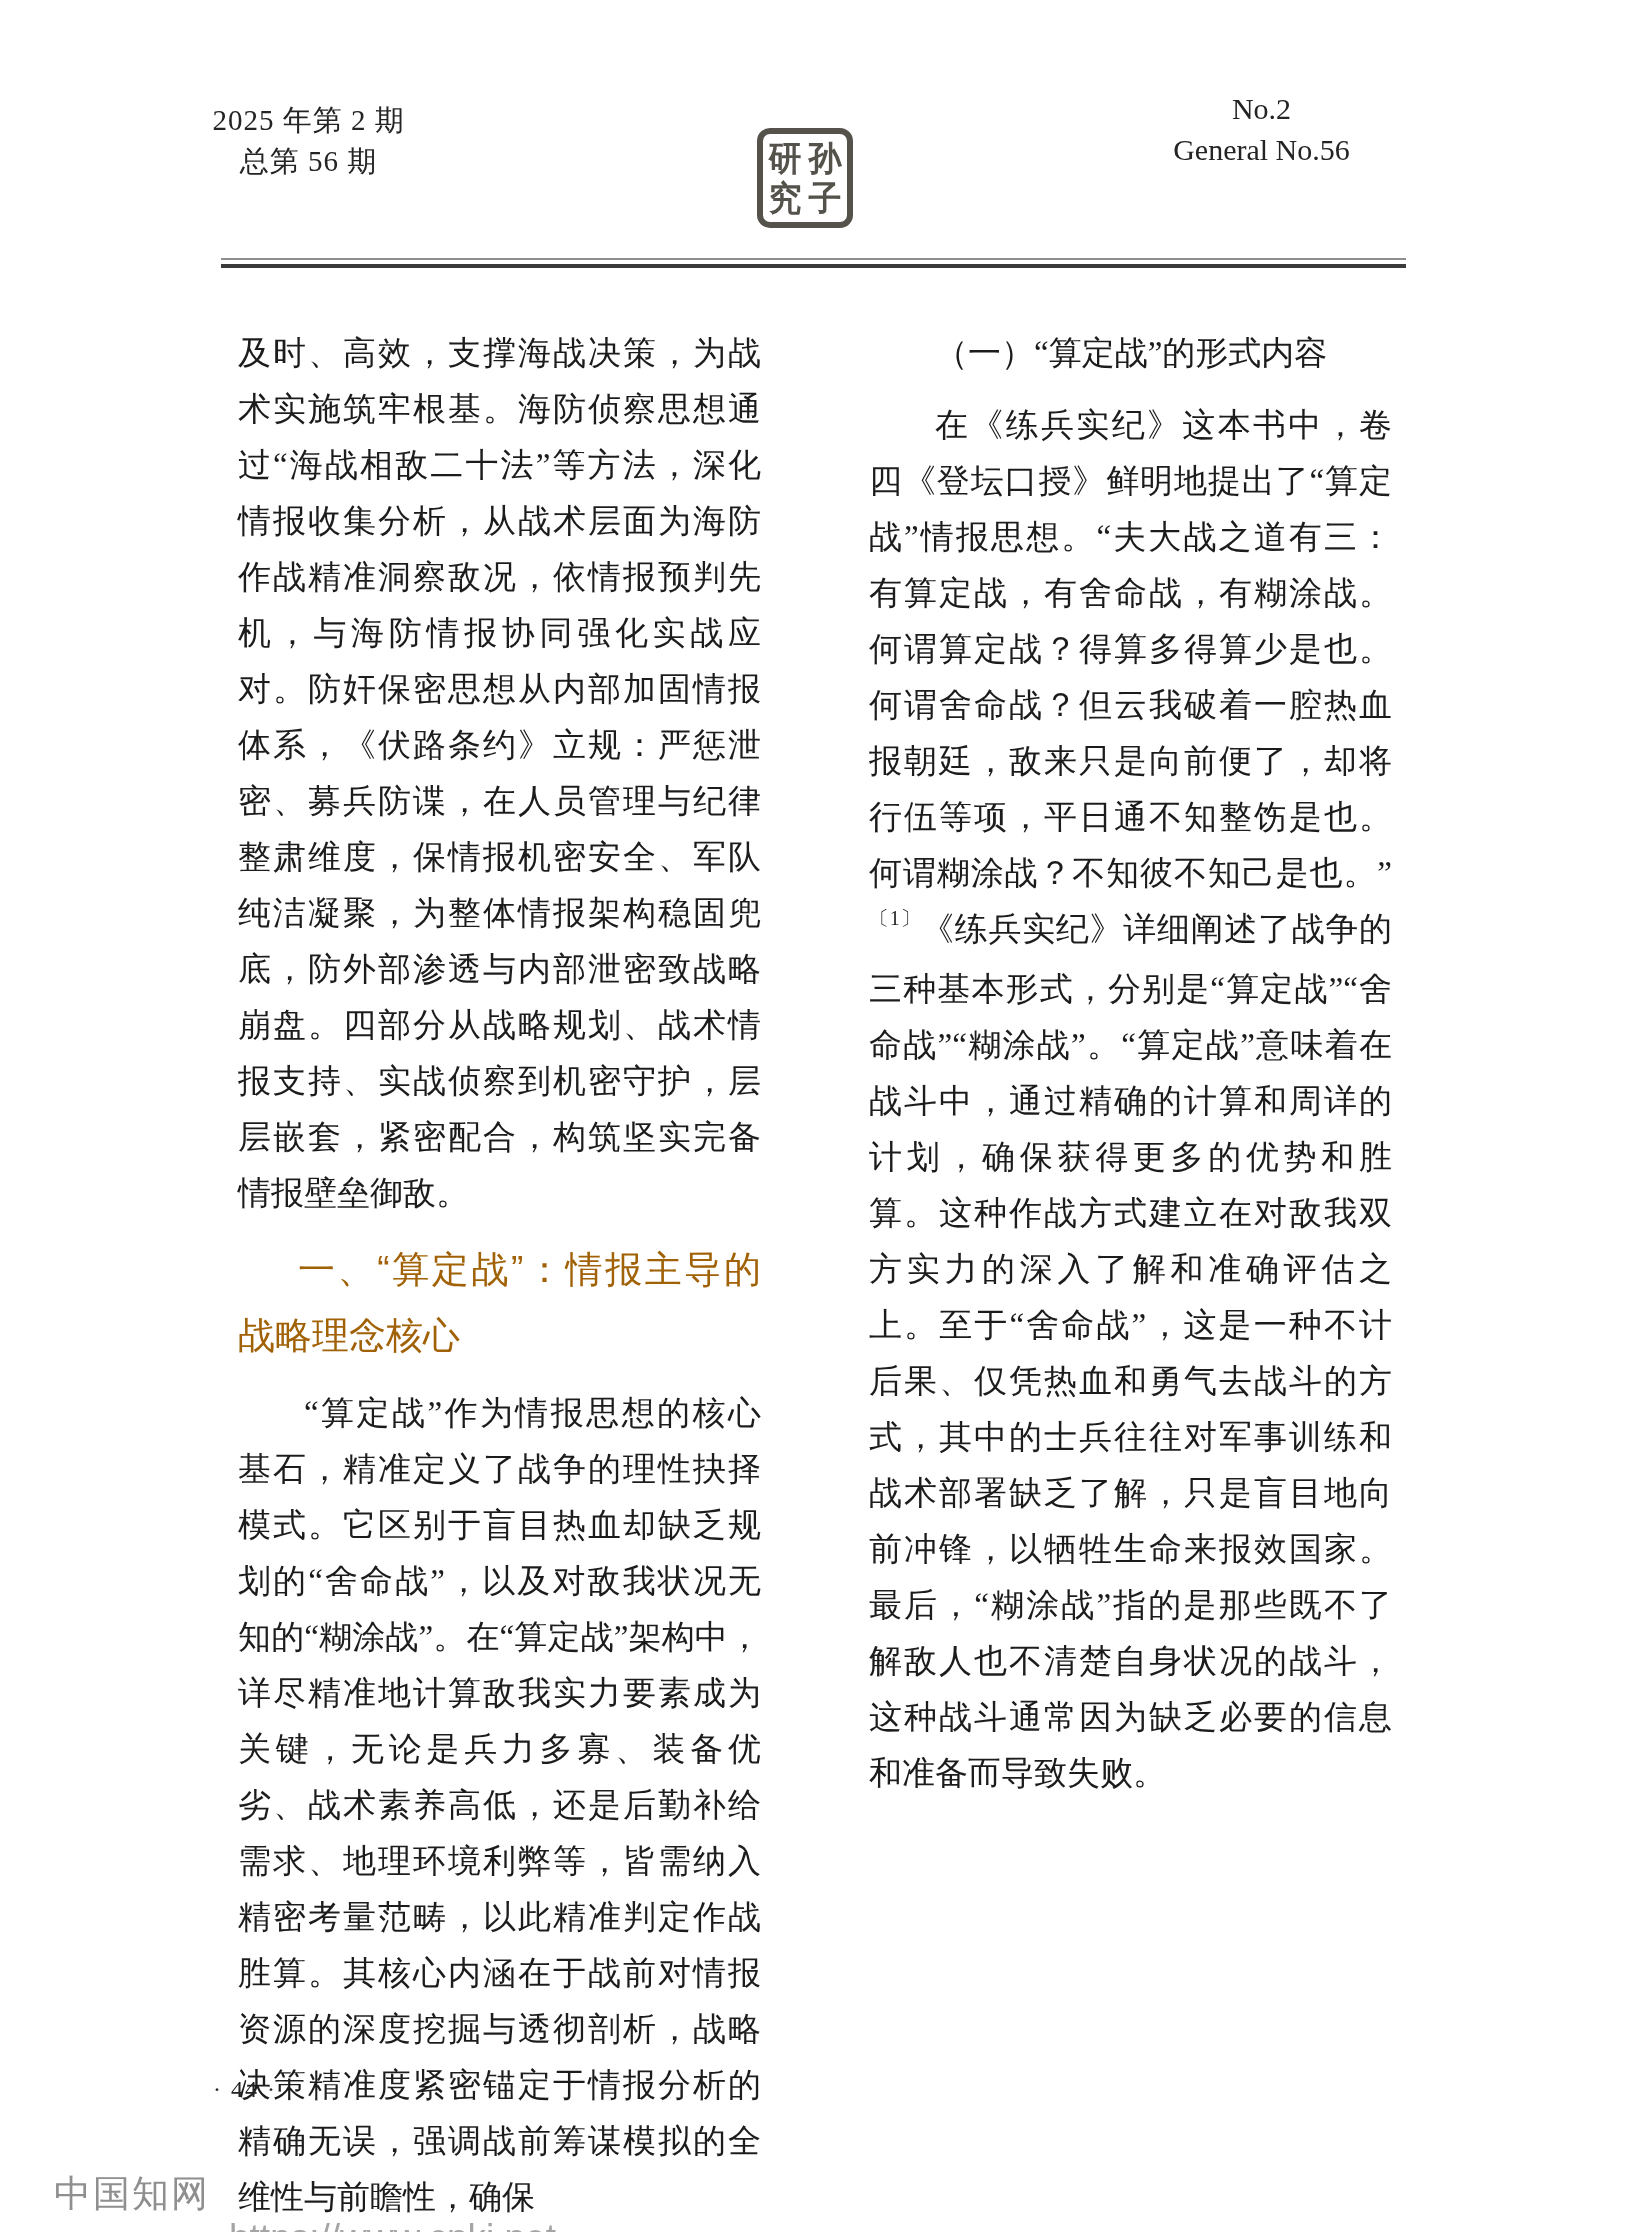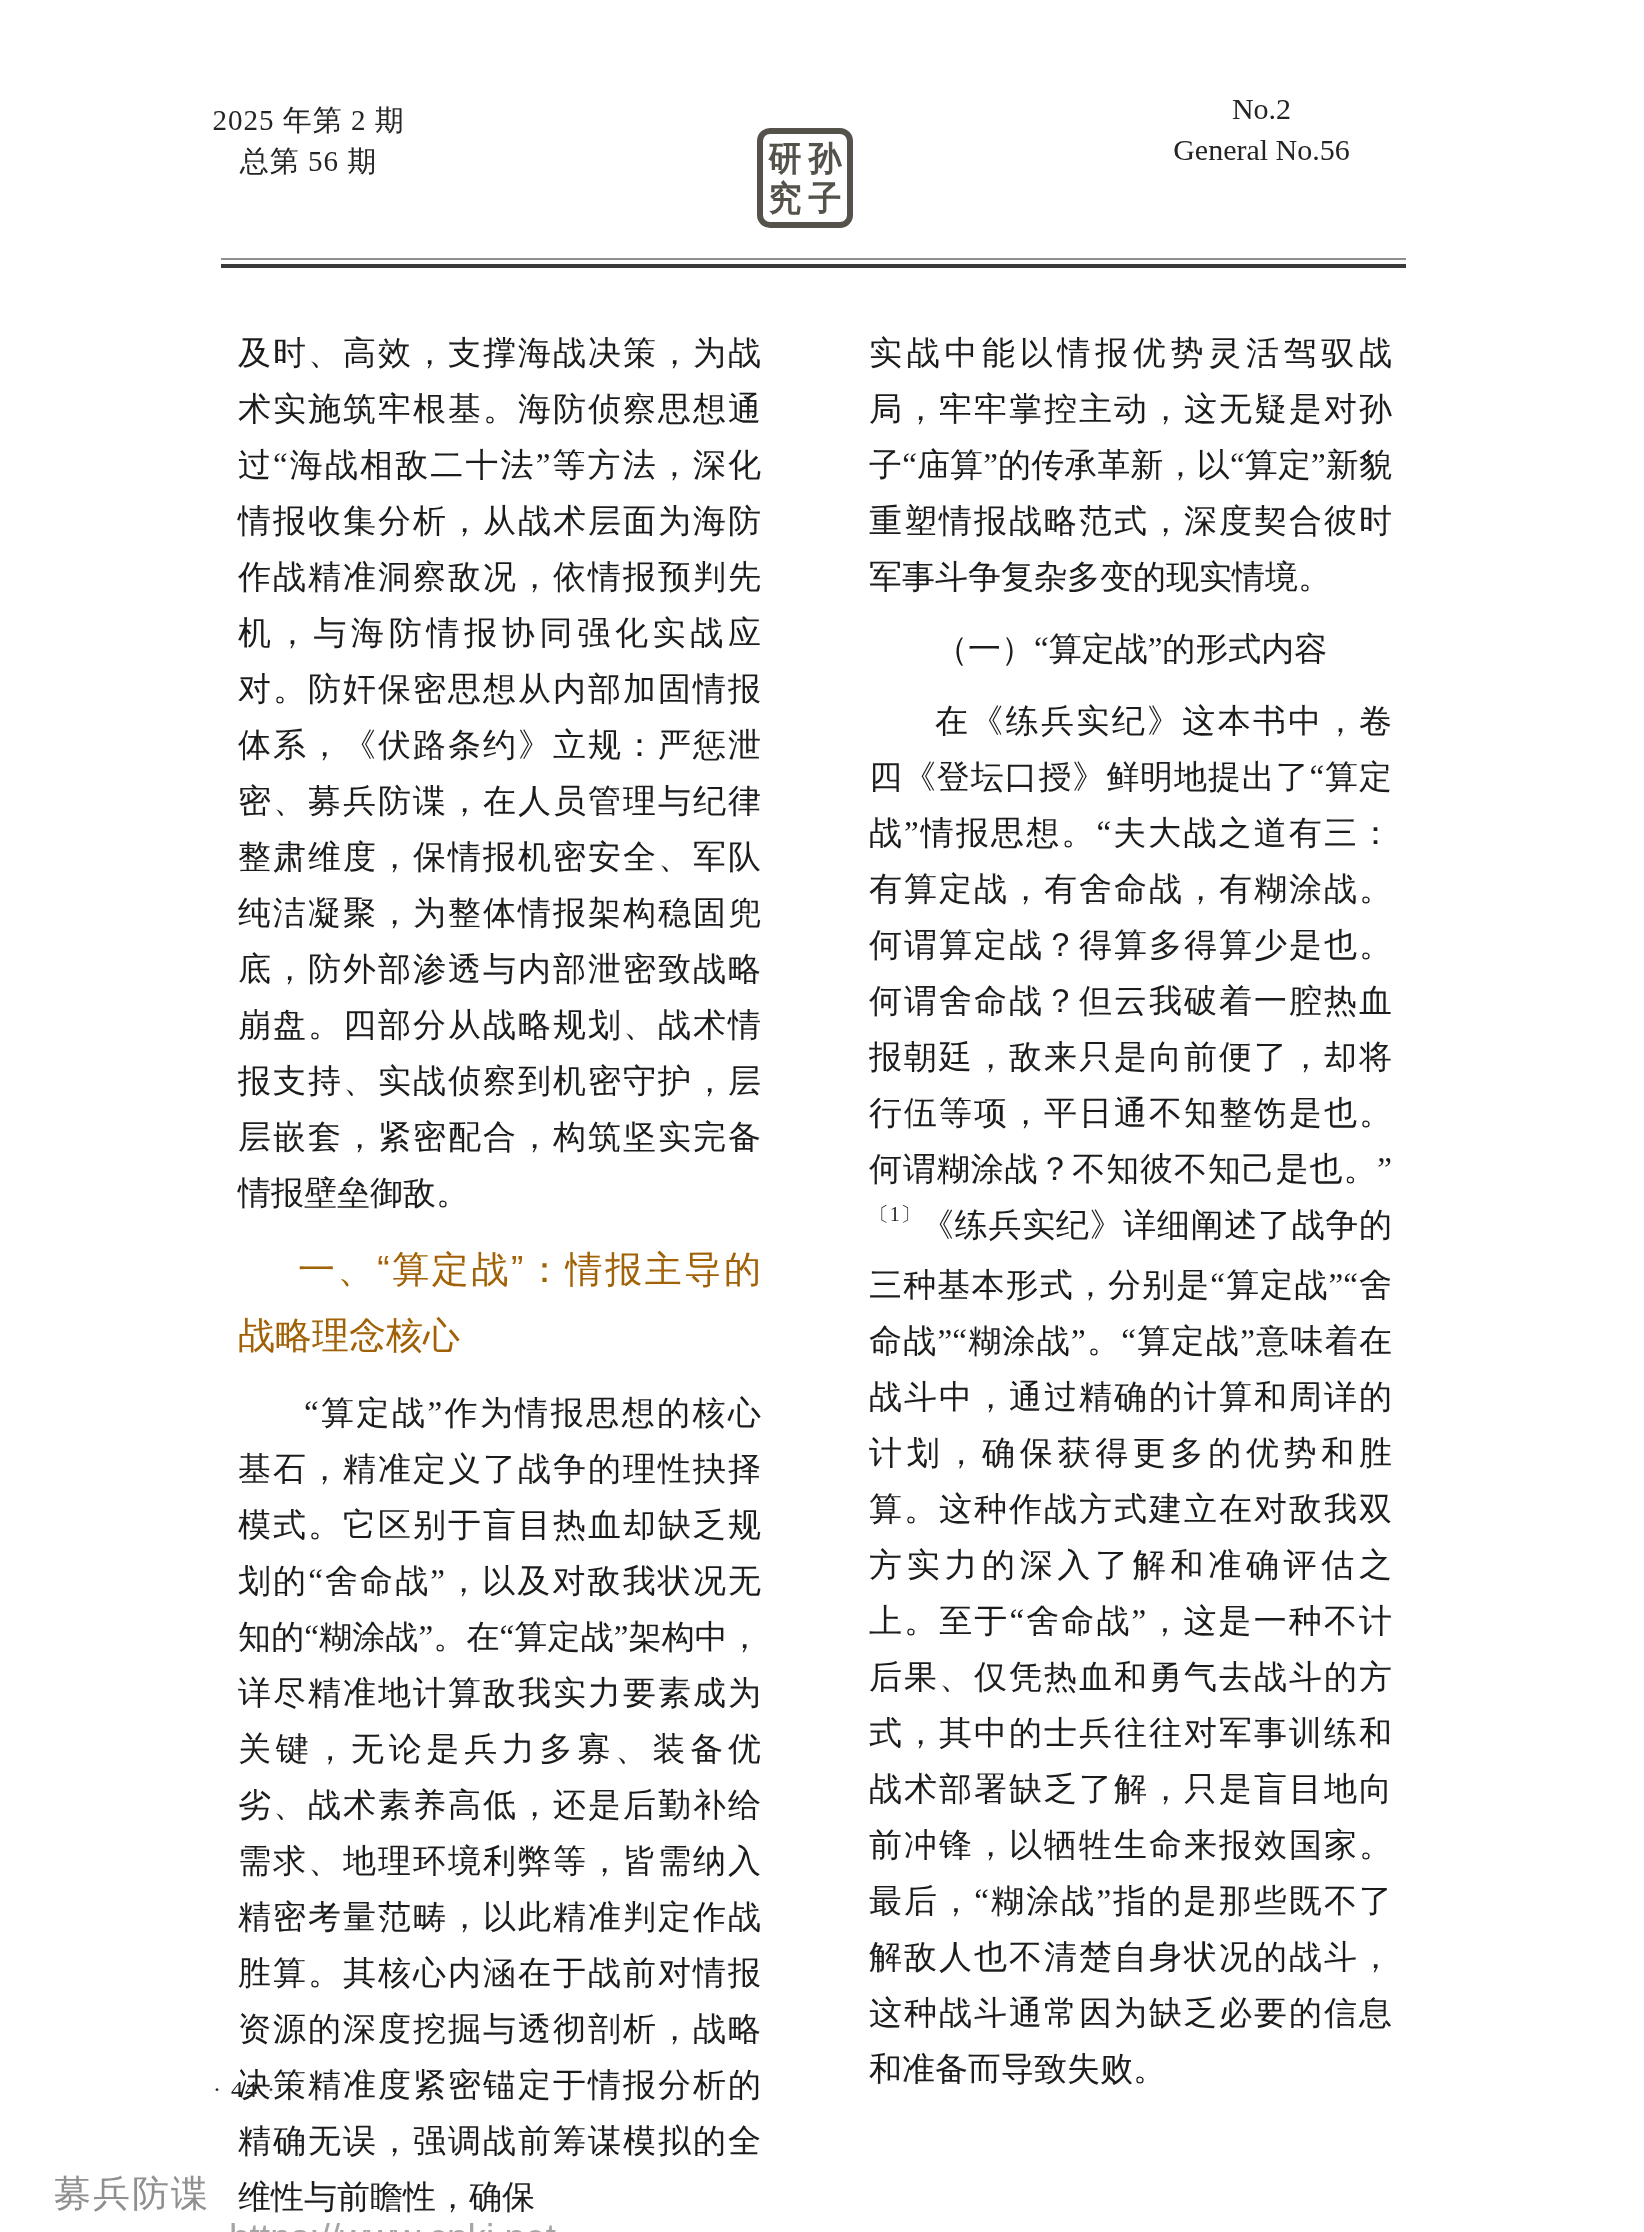--- a/index.html
+++ b/index.html
@@ -108,21 +108,20 @@
 <div class="rule-thin"></div>
 <div class="rule-thick"></div>
 
 <div class="col col-left">
   <p>及时、高效，支撑海战决策，为战术实施筑牢根基。海防侦察思想通过“海战相敌二十法”等方法，深化情报收集分析，从战术层面为海防作战精准洞察敌况，依情报预判先机，与海防情报协同强化实战应对。防奸保密思想从内部加固情报体系，《伏路条约》立规：严惩泄密、募兵防谍，在人员管理与纪律整肃维度，保情报机密安全、军队纯洁凝聚，为整体情报架构稳固兜底，防外部渗透与内部泄密致战略崩盘。四部分从战略规划、战术情报支持、实战侦察到机密守护，层层嵌套，紧密配合，构筑坚实完备情报壁垒御敌。</p>
   <p class="section-heading">一、“算定战”：情报主导的战略理念核心</p>
   <p class="indent">“算定战”作为情报思想的核心基石，精准定义了战争的理性抉择模式。它区别于盲目热血却缺乏规划的“舍命战”，以及对敌我状况无知的“糊涂战”。在“算定战”架构中，详尽精准地计算敌我实力要素成为关键，无论是兵力多寡、装备优劣、战术素养高低，还是后勤补给需求、地理环境利弊等，皆需纳入精密考量范畴，以此精准判定作战胜算。其核心内涵在于战前对情报资源的深度挖掘与透彻剖析，战略决策精准度紧密锚定于情报分析的精确无误，强调战前筹谋模拟的全维性与前瞻性，确保</p>
 </div>
 
 <div class="col col-right">
-  <p>实战中能以情报优势灵活驾驭战局，牢牢掌控主动，这无疑是对孙子“庙算”的传承革新，以“算定”新貌重塑情报战略范式，深度契合彼时军事斗争复杂多变的现实情境。</p>
   <p class="indent">（一）“算定战”的形式内容</p>
   <p class="indent"><span>在《练兵实纪》这本书中，卷四《登坛口授》鲜明地提出了“算定战”情报思想。“夫大战之道有三：有算定战，有舍命战，有糊涂战。何谓算定战？得算多得算少是也。何谓舍命战？但云我破着一腔热血报朝廷，敌来只是向前便了，却将行伍等项，平日通不知整饬是也。何谓糊涂战？不知彼不知己是也。”</span><span class="fnref">〔1〕</span><span>《练兵实纪》详细阐述了战争的三种基本形式，分别是“算定战”“舍命战”“糊涂战”。“算定战”意味着在战斗中，通过精确的计算和周详的计划，确保获得更多的优势和胜算。这种作战方式建立在对敌我双方实力的深入了解和准确评估之上。至于“舍命战”，这是一种不计后果、仅凭热血和勇气去战斗的方式，其中的士兵往往对军事训练和战术部署缺乏了解，只是盲目地向前冲锋，以牺牲生命来报效国家。最后，“糊涂战”指的是那些既不了解敌人也不清楚自身状况的战斗，这种战斗通常因为缺乏必要的信息和准备而导致失败。</span></p>
 </div>
 
 <div class="page-number">· 44 ·</div>
-<div class="footer-brand">募兵防谍</div>
+<div class="footer-brand">中国知网</div>
 <a class="footer-url" href="#">https://www.cnki.net</a>
 
 
 </body></html>

